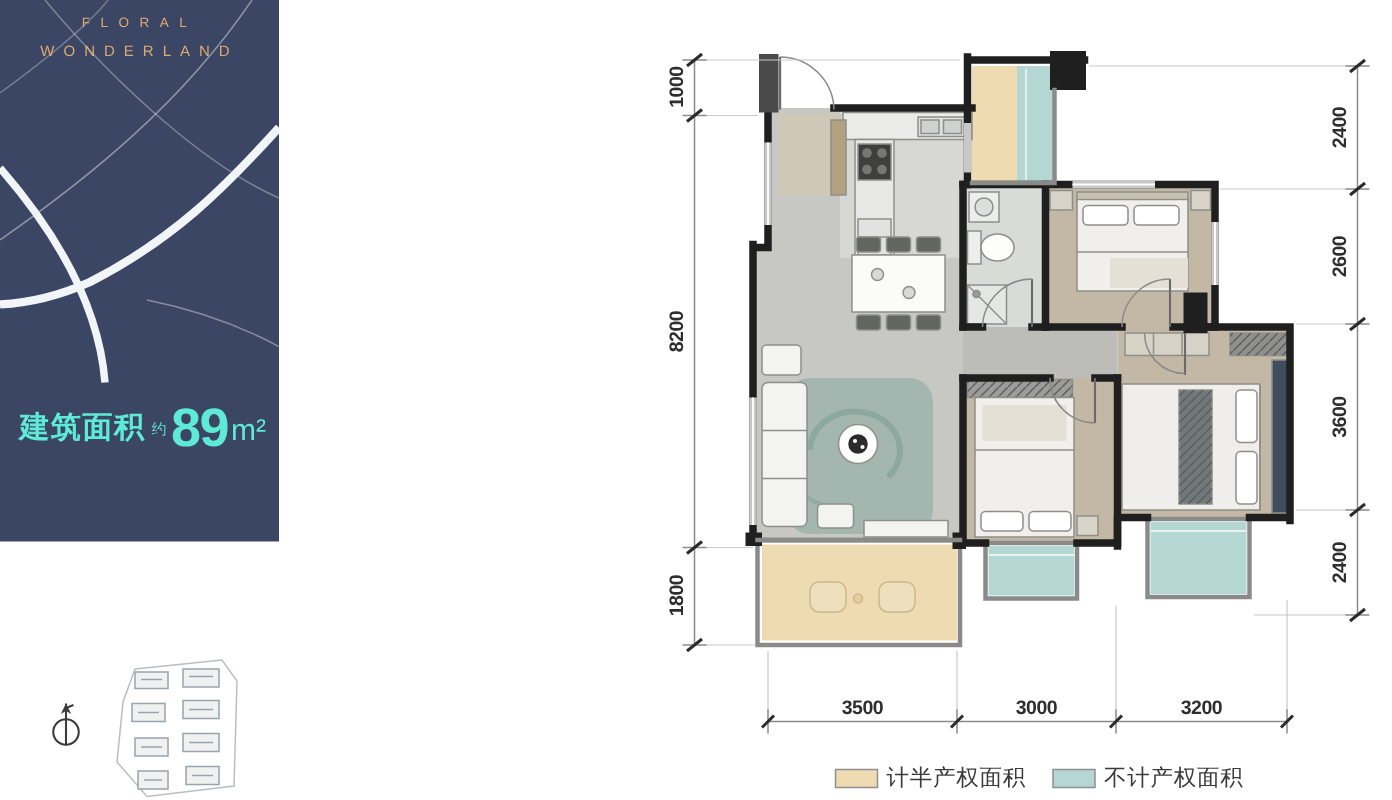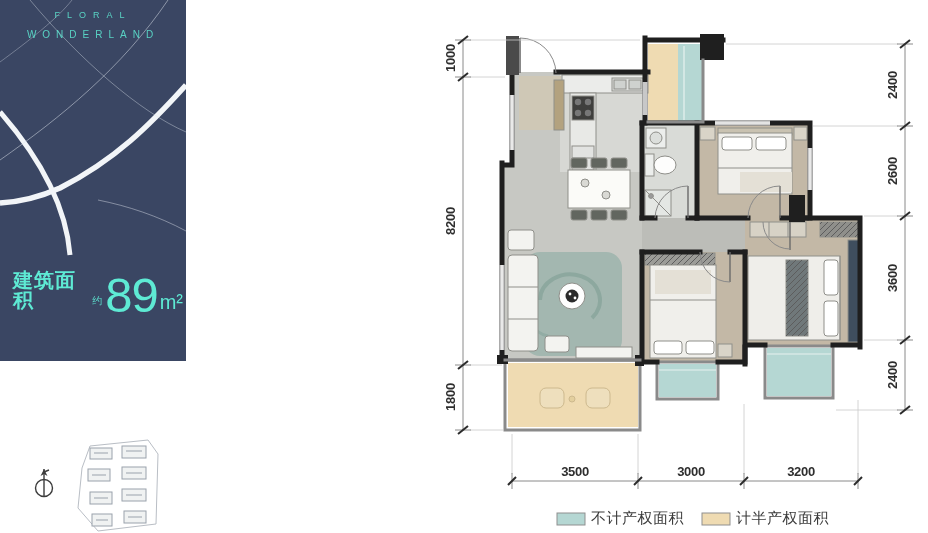--- a/index.html
+++ b/index.html
@@ -1,28 +1,28 @@
 <!DOCTYPE html>
 <html><head>
 <meta charset="utf-8">
 <style>
   html,body{margin:0;padding:0;background:#ffffff;}
   .stage{position:relative;width:928px;height:533px;background:#fff;overflow:hidden;
          font-family:"Liberation Sans", sans-serif;}
   
   .sidebar{position:absolute;left:0;top:0;width:186px;height:361px;background:#3a4663;overflow:hidden;}
   .sidebar svg{position:absolute;left:0;top:0;}
-  .brand{position:absolute;top:10px;left:0;width:100%;text-align:center;color:#5eead4;}
+  .brand{position:absolute;top:10px;left:0;width:100%;text-align:center;color:#fdba74;}
   .brand .b1{font-size:9px;letter-spacing:7px;opacity:.85;}
   .brand .b2{font-size:10px;letter-spacing:6px;margin-top:9px;opacity:.85;}
   .info{position:absolute;left:13px;top:270px;width:170px;color:#5eead4;}
   .info .row1{display:flex;align-items:flex-end;}
   .area-label{font-size:20px;font-weight:bold;letter-spacing:1px;line-height:1;padding-bottom:6px;}
   .approx{font-size:10px;opacity:.9;padding:0 3px 8px 4px;}
-  .area-value{font-size:49px;line-height:.86;font-weight:normal;letter-spacing:-1px;}
+  .area-value{font-size:36px;line-height:.86;font-weight:bold;letter-spacing:-1px;}
   .area-unit{font-size:20px;padding-bottom:2px;padding-left:2px;}
   .layout-line{font-size:21px;letter-spacing:4px;margin-top:9px;padding-left:17px;}
   
   .legend{position:absolute;left:556px;top:509px;display:flex;align-items:center;color:#3a3a3a;}
   .legend .item{display:flex;align-items:center;}
   .legend .item + .item{margin-left:17px;}
   .legend svg{display:block;margin-right:5px;}
   .legend .lbl{font-size:15px;letter-spacing:.5px;}
   
   .planwrap{position:absolute;left:430px;top:22px;width:500px;height:478px;}
@@ -342,25 +342,25 @@
       <text class="dim" x="575" y="476" text-anchor="middle">3500</text>
       <text class="dim" x="691" y="476" text-anchor="middle">3000</text>
       <text class="dim" x="801" y="476" text-anchor="middle">3200</text>
     </g>
   </svg>
   </div>
 
   <div class="legend">
     <div class="item">
       <svg width="30" height="14">
+        <rect x="1" y="1" width="28" height="12" stroke="#8f8f8f" stroke-width="1" fill="#efdbb2"></rect>
+      </svg>
+      <span class="lbl">计半产权面积</span>
+    </div>
+    <div class="item">
+      <svg width="30" height="14">
         <rect x="1" y="1" width="28" height="12" stroke="#8f8f8f" stroke-width="1" fill="#b5d7d3"></rect>
       </svg>
       <span class="lbl">不计产权面积</span>
     </div>
-    <div class="item">
-      <svg width="30" height="14">
-        <rect x="1" y="1" width="28" height="12" stroke="#8f8f8f" stroke-width="1" fill="#efdbb2"></rect>
-      </svg>
-      <span class="lbl">计半产权面积</span>
-    </div>
   </div>
 
 </div>
 
 </body></html>

